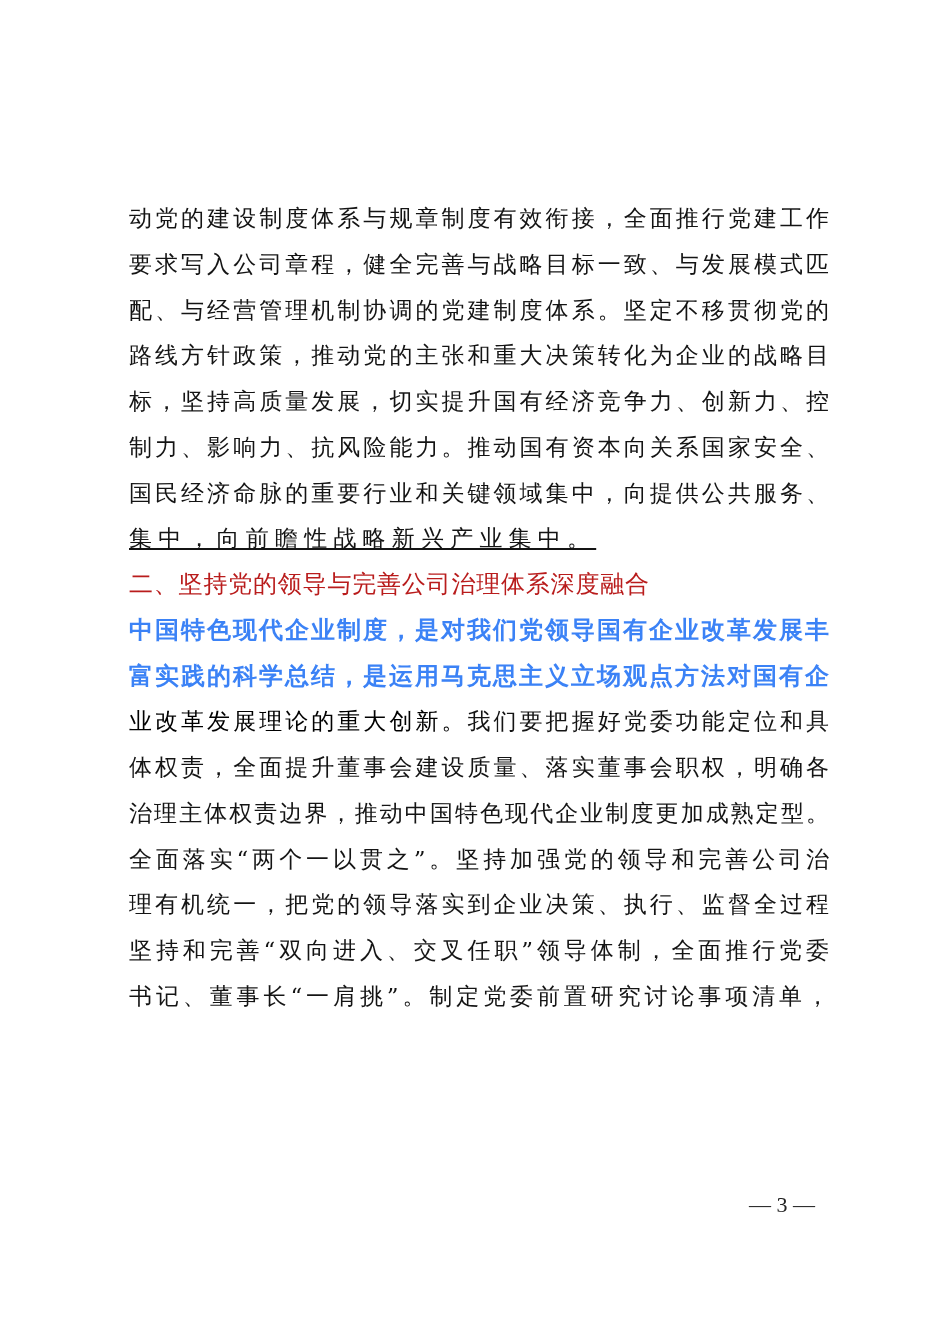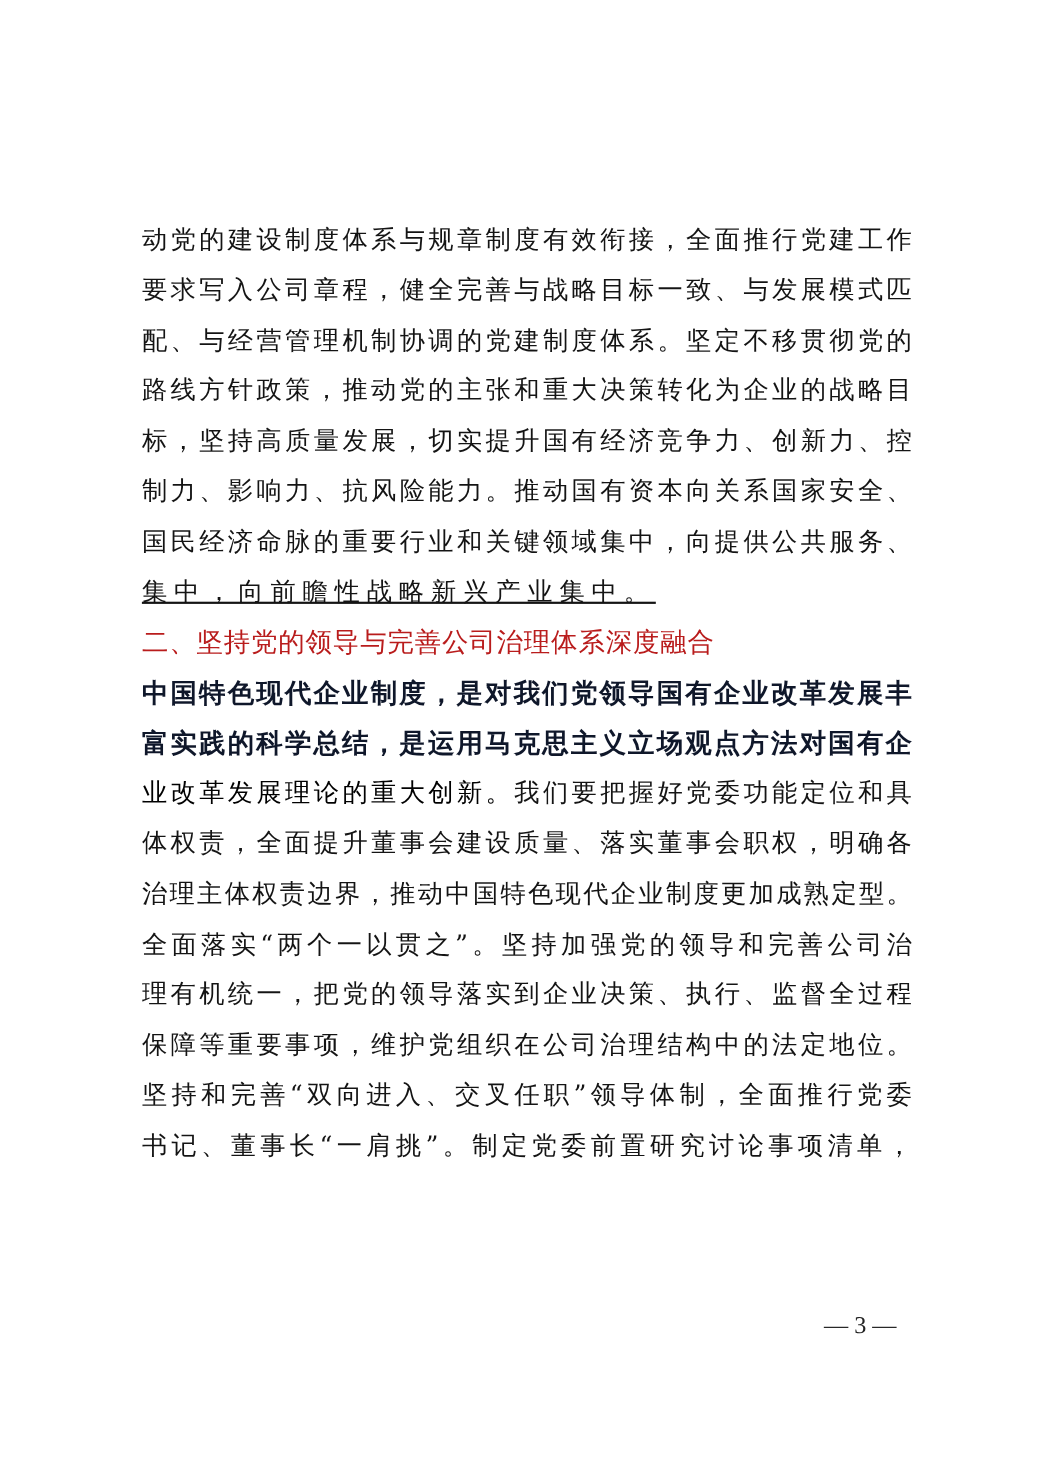--- a/index.html
+++ b/index.html
@@ -57,21 +57,21 @@
   }
   .line .b {
     font-family: "DejaVu Sans", "Liberation Sans", sans-serif;
     font-weight: normal;
     color: #000000;
   }
   .line.boldline {
     font-family: "DejaVu Sans", "Liberation Sans", sans-serif;
     font-weight: bold;
     font-size: 24px;
-    color: #0f172a;
+    color: #3b82f6;
   }
   .page-number {
     position: absolute;
     left: 740px;
     top: 1178px;
     width: 84px;
     text-align: center;
     font-family: "Liberation Serif", "DejaVu Serif", serif;
     font-size: 22px;
     color: #222222;
@@ -95,20 +95,19 @@
     <div class="line heading">二、坚持党的领导与完善公司治理体系深度融合</div>
 
     <div class="line boldline">中​国​特​色​现​代​企​业​制​度​，​是​对​我​们​党​领​导​国​有​企​业​改​革​发​展​丰</div>
     <div class="line boldline">富​实​践​的​科​学​总​结​，​是​运​用​马​克​思​主​义​立​场​观​点​方​法​对​国​有​企</div>
     <div class="line"><span class="b">业​改​革​发​展​理​论​的​重​大​创​新​。</span><span>我​们​要​把​握​好​党​委​功​能​定​位​和​具</span></div>
 
     <div class="line">体​权​责​，​全​面​提​升​董​事​会​建​设​质​量​、​落​实​董​事​会​职​权​，​明​确​各</div>
     <div class="line">治​理​主​体​权​责​边​界​，​推​动​中​国​特​色​现​代​企​业​制​度​更​加​成​熟​定​型​。</div>
     <div class="line">全​面​落​实​“​两​个​一​以​贯​之​”​。​坚​持​加​强​党​的​领​导​和​完​善​公​司​治</div>
     <div class="line">理​有​机​统​一​，​把​党​的​领​导​落​实​到​企​业​决​策​、​执​行​、​监​督​全​过​程</div>
-    <div class="line">保​障​等​重​要​事​项​，​维​护​党​组​织​在​公​司​治​理​结​构​中​的​法​定​地​位​。</div>
     <div class="line">坚​持​和​完​善​“​双​向​进​入​、​交​叉​任​职​”​领​导​体​制​，​全​面​推​行​党​委</div>
     <div class="line">书​记​、​董​事​长​“​一​肩​挑​”​。​制​定​党​委​前​置​研​究​讨​论​事​项​清​单​，</div>
 
   </div>
 
   <div class="page-number">— 3 —</div>
 </div>
 
 </body></html>

